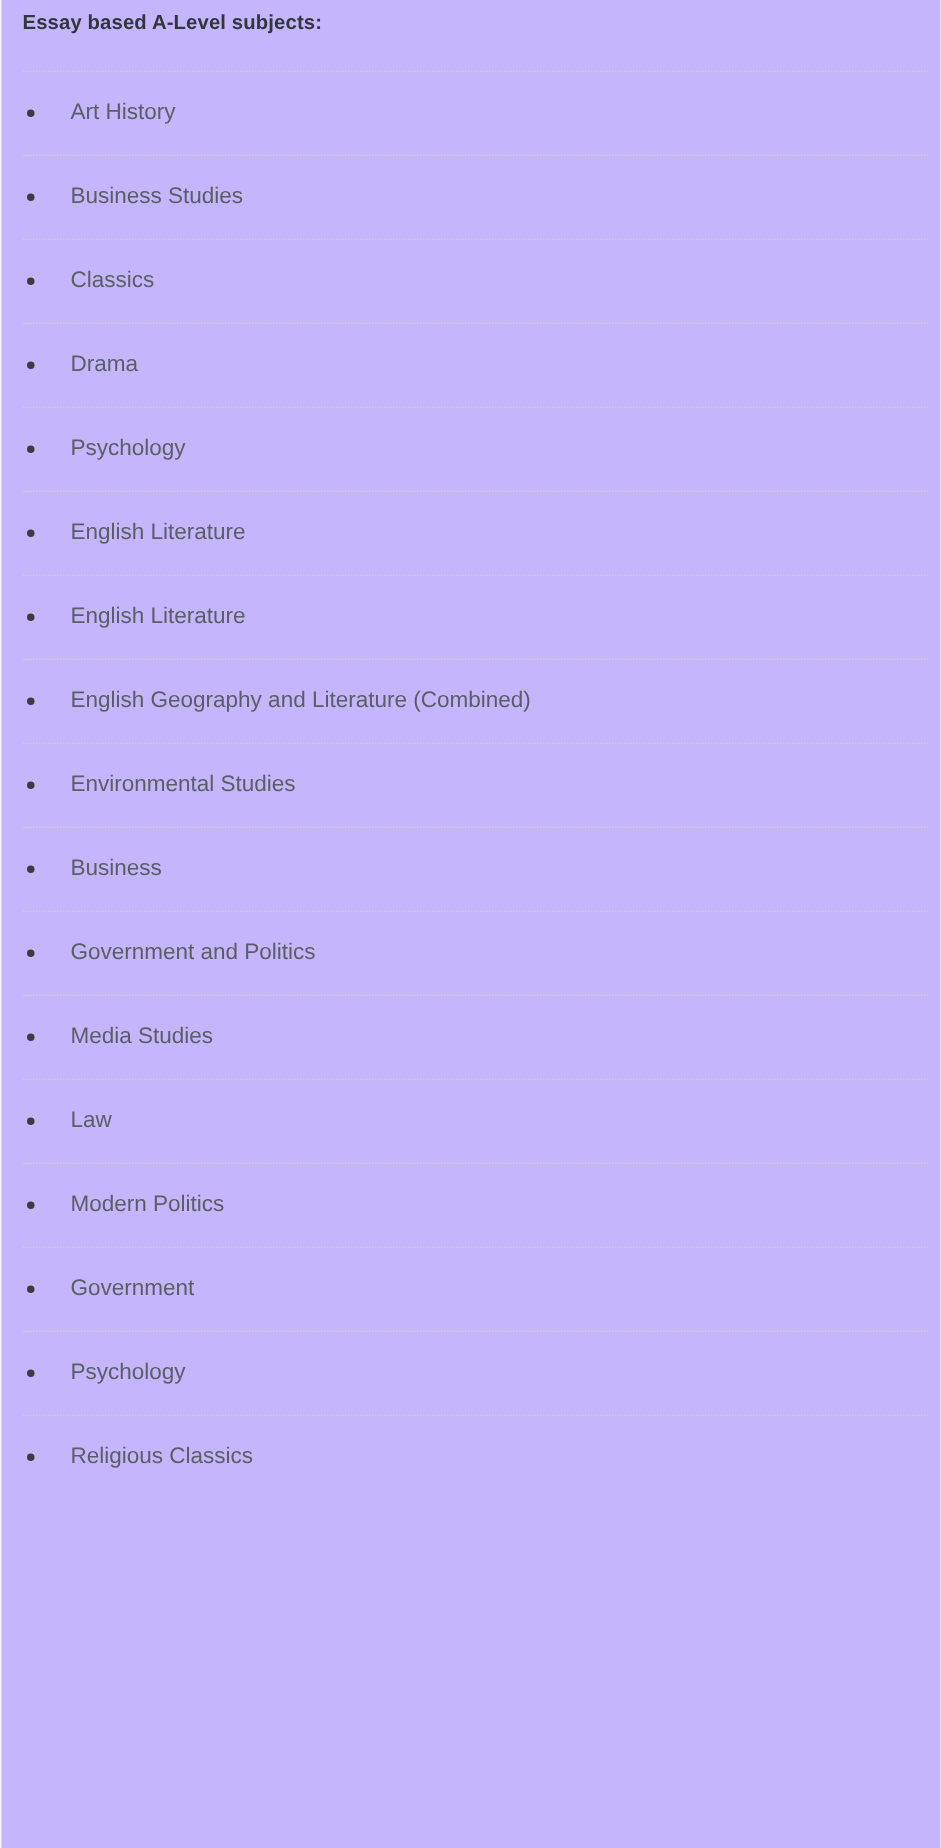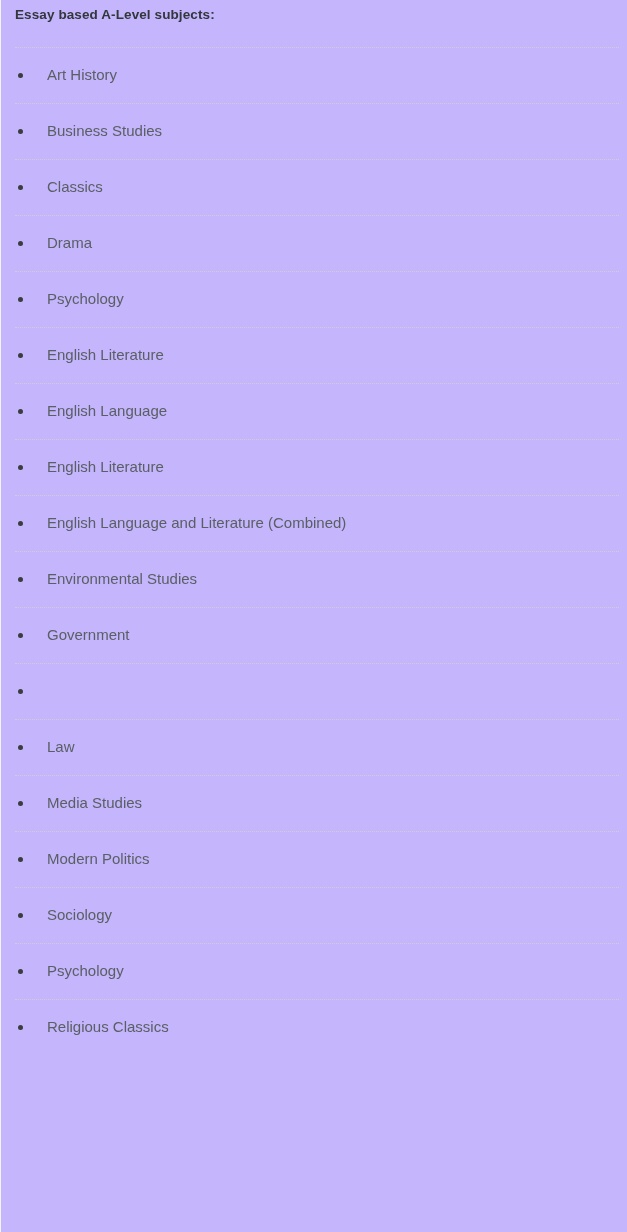--- a/index.html
+++ b/index.html
@@ -126,56 +126,53 @@
       <li class="subject-item">
         <span class="bullet"></span>
         <span class="subject-label">Psychology</span>
       </li>
       <li class="subject-item">
         <span class="bullet"></span>
         <span class="subject-label">English Literature</span>
       </li>
       <li class="subject-item">
         <span class="bullet"></span>
-        <span class="subject-label">English Language</span>
-      </li>
-      <li class="subject-item">
-        <span class="bullet"></span>
         <span class="subject-label">English Literature</span>
       </li>
       <li class="subject-item">
         <span class="bullet"></span>
-        <span class="subject-label">English Language and Literature (Combined)</span>
+        <span class="subject-label">English Geography and Literature (Combined)</span>
       </li>
       <li class="subject-item">
         <span class="bullet"></span>
         <span class="subject-label">Environmental Studies</span>
       </li>
       <li class="subject-item">
         <span class="bullet"></span>
-        <span class="subject-label">Government</span>
+        <span class="subject-label">Business</span>
       </li>
       <li class="subject-item">
         <span class="bullet"></span>
+        <span class="subject-label">Government and Politics</span>
+      </li>
+      <li class="subject-item">
+        <span class="bullet"></span>
+        <span class="subject-label">Media Studies</span>
       </li>
       <li class="subject-item">
         <span class="bullet"></span>
         <span class="subject-label">Law</span>
       </li>
       <li class="subject-item">
         <span class="bullet"></span>
-        <span class="subject-label">Media Studies</span>
-      </li>
-      <li class="subject-item">
-        <span class="bullet"></span>
         <span class="subject-label">Modern Politics</span>
       </li>
       <li class="subject-item">
         <span class="bullet"></span>
-        <span class="subject-label">Sociology</span>
+        <span class="subject-label">Government</span>
       </li>
       <li class="subject-item">
         <span class="bullet"></span>
         <span class="subject-label">Psychology</span>
       </li>
       <li class="subject-item">
         <span class="bullet"></span>
         <span class="subject-label">Religious Classics</span>
       </li>
     </ul>

